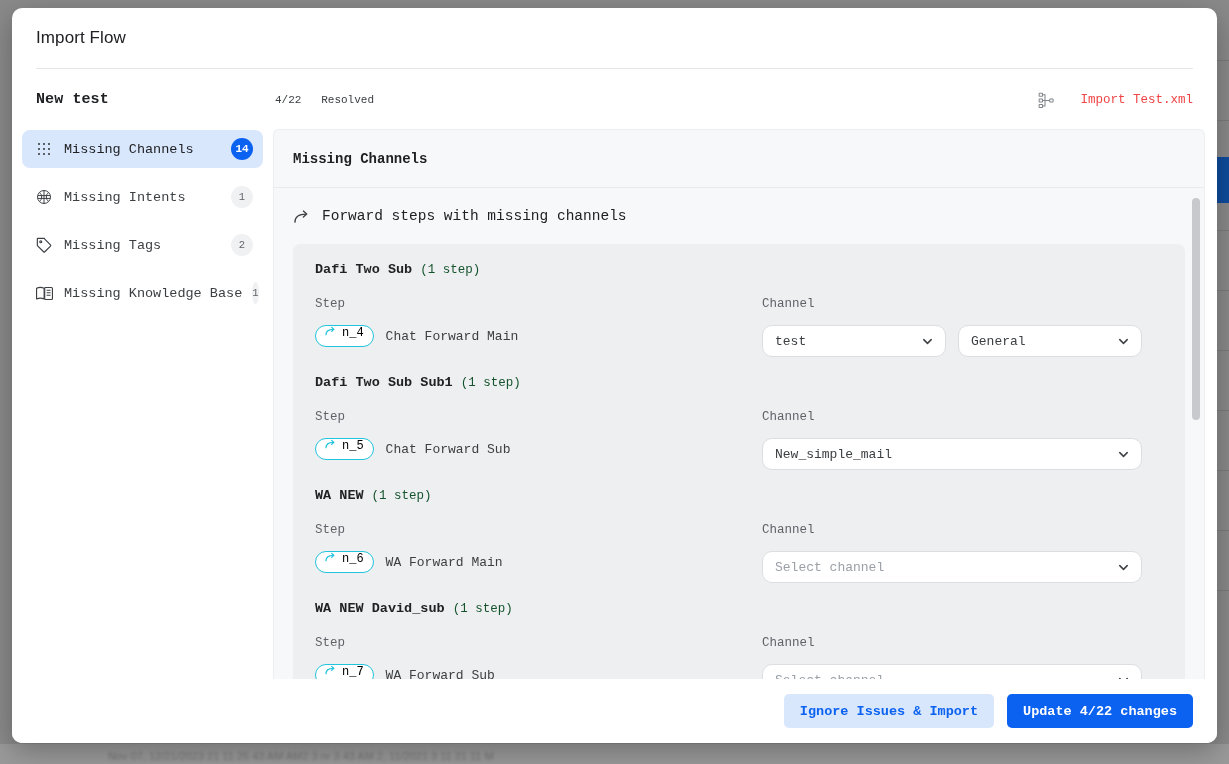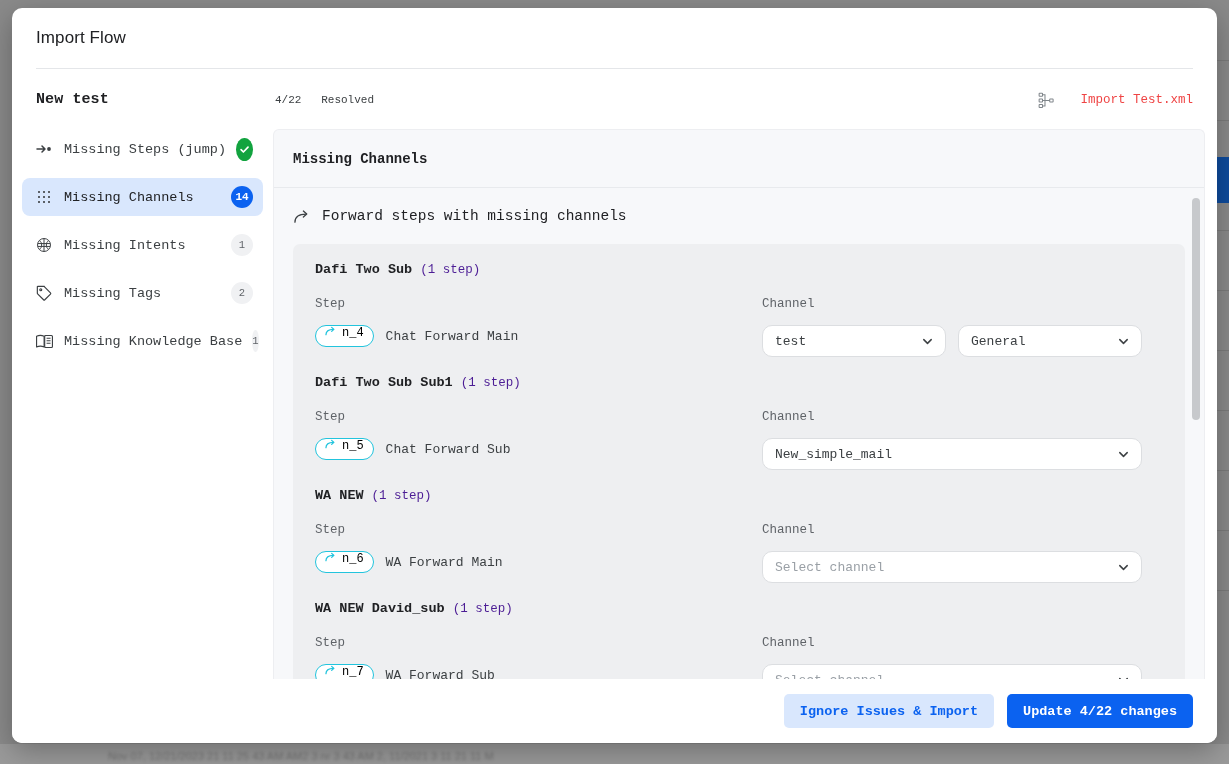--- a/index.html
+++ b/index.html
@@ -124,21 +124,21 @@
   .section-title .arrow-ico { color: #3c4043; display: flex; }
 
   .group-card {
     background: #eeeff1; border-radius: 7px;
     padding: 18px 22px 22px 22px;
   }
   .group { }
   .group + .group { margin-top: 18px; }
   .group-head { display: flex; align-items: baseline; gap: 8px; margin-bottom: 20px; }
   .group-name { font-size: 13.5px; font-weight: 700; color: #202124; }
-  .group-count { font-size: 12.5px; color: #4c1d95; }
+  .group-count { font-size: 12.5px; color: #14532d; }
 
   .row { display: flex; gap: 0; }
   .row-left { width: 447px; flex: 0 0 447px; }
   .row-right { flex: 1; }
   .col-label { font-size: 12.5px; color: #5f6368; margin-bottom: 14px; }
 
   .step-pill-row { display: flex; align-items: center; gap: 12px; }
   .step-pill {
     display: inline-flex; align-items: flex-start; gap: 6px;
     height: 22px; padding: 0 9px;
@@ -208,34 +208,20 @@
 <div id="modal">
 
   <div class="modal-title">Import Flow</div>
   <div class="title-rule"></div>
 
   <div class="modal-body">
 
     <div class="sidebar">
       <div class="sidebar-title">New test</div>
 
-      <div class="nav-item">
-        <span class="nav-icon">
-          <svg width="18" height="18" viewBox="0 0 18 18" fill="none">
-            <path d="M2 9h7M7 6l3 3-3 3" stroke="#3c4043" stroke-width="1.5" stroke-linecap="round" stroke-linejoin="round"></path>
-            <circle cx="14" cy="9" r="1.9" fill="#3c4043"></circle>
-          </svg>
-        </span>
-        <span class="nav-label">Missing Steps (jump)</span>
-        <span class="nav-badge green">
-          <svg width="13" height="13" viewBox="0 0 14 14" fill="none">
-            <path d="M3.3 7.2l2.5 2.5 5-5.2" stroke="#fff" stroke-width="1.8" stroke-linecap="round" stroke-linejoin="round"></path>
-          </svg>
-        </span>
-      </div>
 
       <div class="nav-item active">
         <span class="nav-icon">
           <svg width="16" height="16" viewBox="0 0 16 16" fill="#3c4043">
             <circle cx="3" cy="3" r="1.1"></circle>
               <circle cx="8" cy="3" r="1.1"></circle>
               <circle cx="13" cy="3" r="1.1"></circle>
             <circle cx="3" cy="8" r="1.1"></circle>
               <circle cx="8" cy="8" r="1.1"></circle>
               <circle cx="13" cy="8" r="1.1"></circle>

